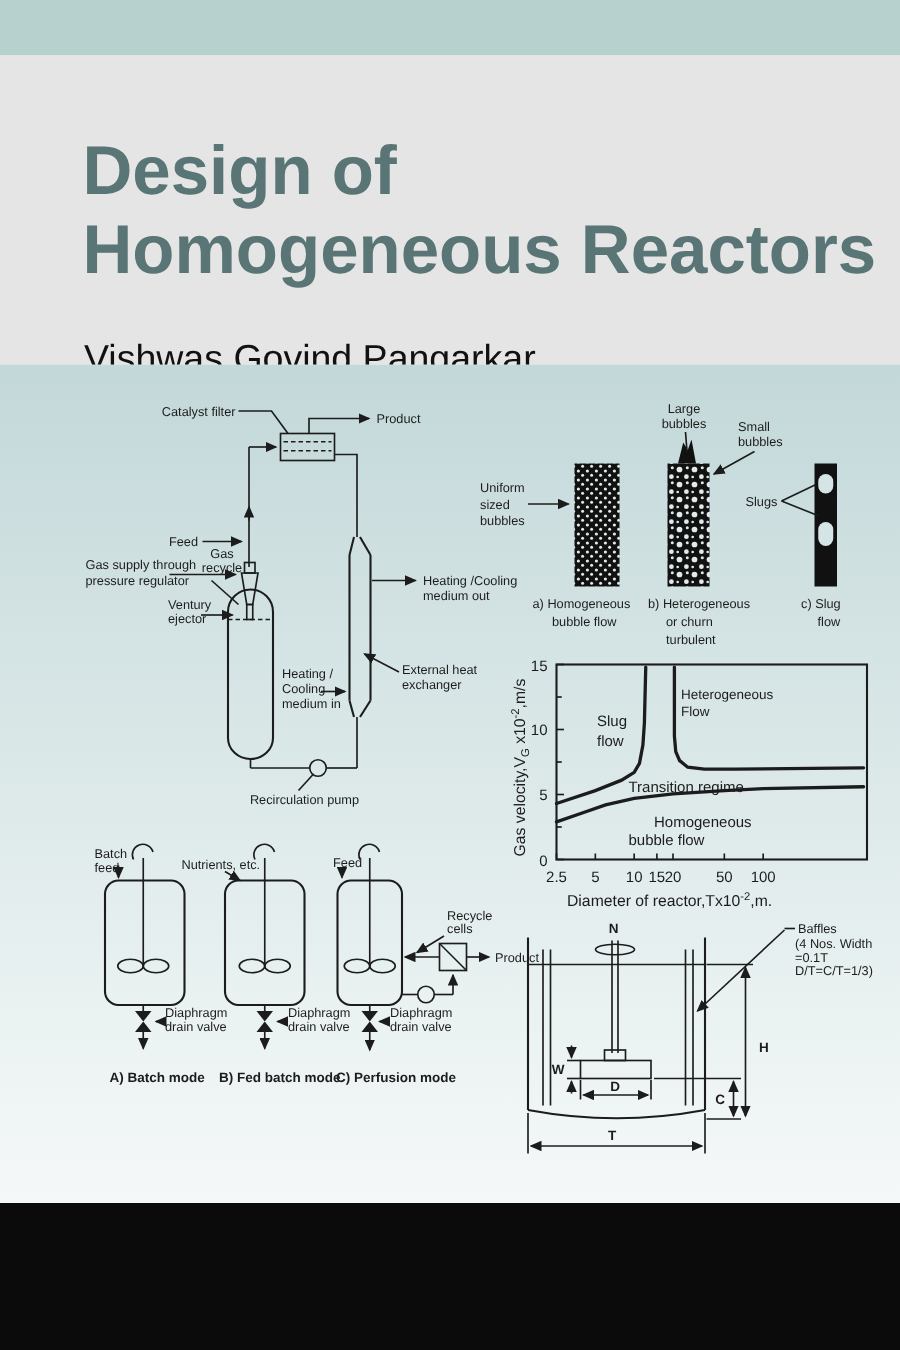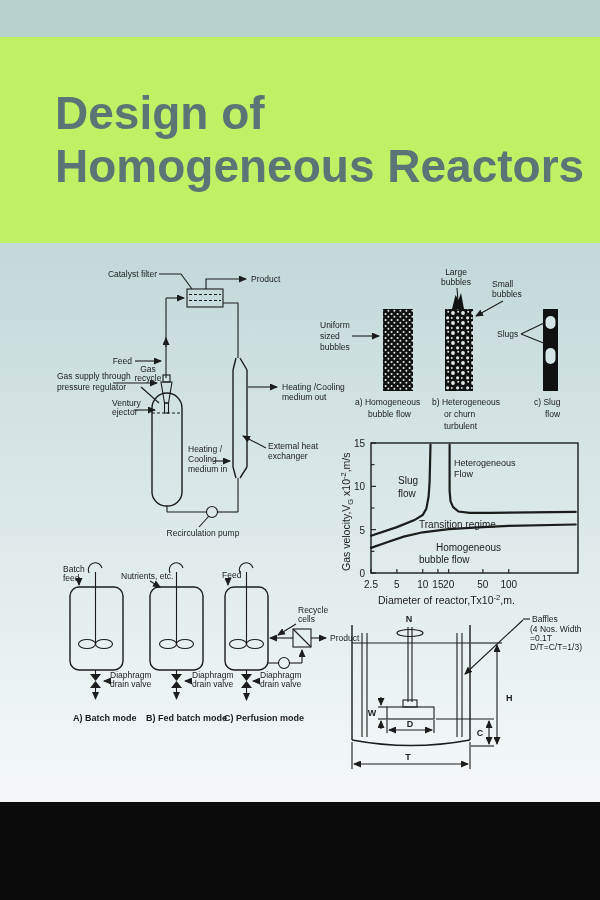--- a/index.html
+++ b/index.html
@@ -1,18 +1,18 @@
 <!DOCTYPE html>
 <html><head>
 <meta charset="utf-8">
 <style>
   html,body{margin:0;padding:0;}
   body{width:600px;height:900px;position:relative;font-family:"Liberation Sans",sans-serif;background:#fff;overflow:hidden;}
   .band-top{position:absolute;left:0;top:0;width:600px;height:37px;background:#b7d1cf;}
-  .title-area{position:absolute;left:0;top:37px;width:600px;height:206px;background:#bef264;}
+  .title-area{position:absolute;left:0;top:37px;width:600px;height:206px;background:#e5e5e5;}
   .book-title{position:absolute;left:55px;top:50px;margin:0;font-size:46px;line-height:1.16;font-weight:bold;color:#597575;letter-spacing:0px;}
   .book-author{position:absolute;left:56px;top:188px;margin:0;font-size:25px;color:#111;font-weight:normal;}
   .panel{position:absolute;left:0;top:243px;width:600px;height:559px;background:linear-gradient(#c3d8d9,#e9f1f1 75%,#f5f8f8);}
   .footer{position:absolute;left:0;top:802px;width:600px;height:98px;background:#0b0b0b;}
   svg.diagrams{position:absolute;left:0;top:0;width:600px;height:900px;}
   svg text{font-family:"Liberation Sans",sans-serif;fill:#1c1c1c;}
   .lbl{font-size:8.5px;}
   .cap{font-size:9px;font-weight:bold;}
   .dimL{font-size:9px;font-weight:bold;}
   .tick{font-size:10px;}
@@ -24,20 +24,21 @@
   .curve{stroke:#1c1c1c;stroke-width:2.2;fill:none;stroke-linecap:round;}
   .dash{stroke:#1c1c1c;stroke-width:1;fill:none;stroke-dasharray:3,2;}
 </style>
 </head>
 <body>
 
 <div class="band-top"></div>
 
 <div class="title-area">
   <h1 class="book-title"><span>Design of</span><br><span>Homogeneous Reactors</span></h1>
+  <p class="book-author">Vishwas Govind Pangarkar</p>
 </div>
 
 <div class="panel"></div>
 
 <div class="footer">
   
 </div>
 
 <svg class="diagrams" viewBox="0 0 600 900">
   <defs>

